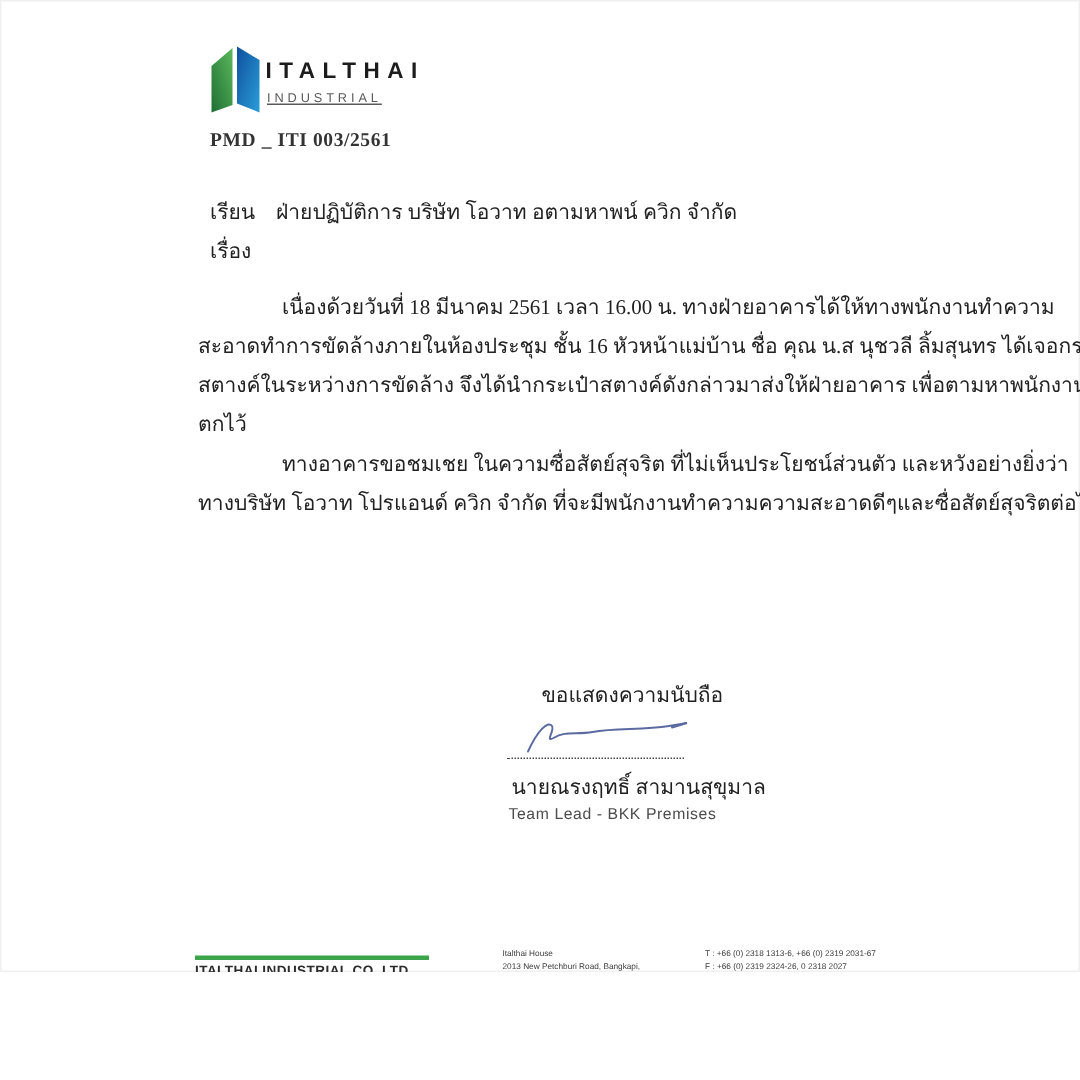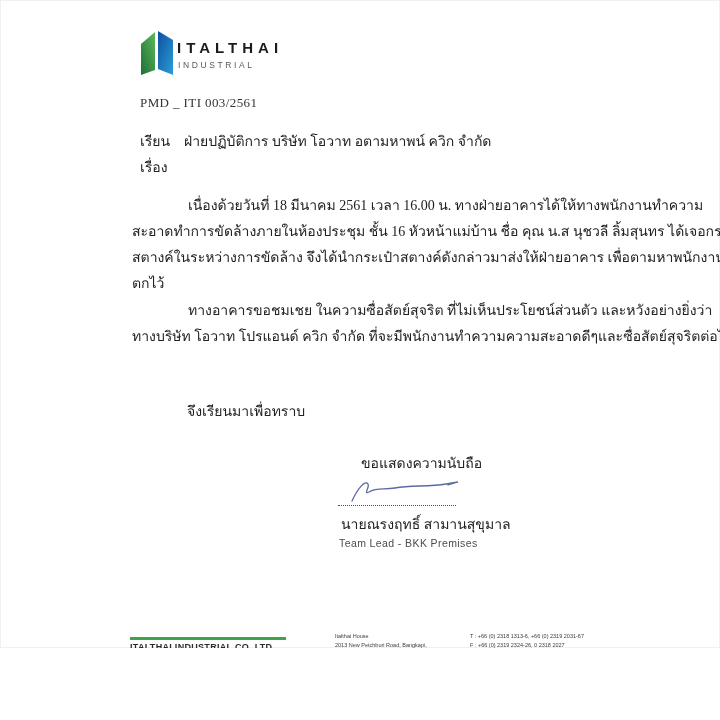--- a/index.html
+++ b/index.html
@@ -45,41 +45,40 @@
         <linearGradient id="lg-blue" x1="0" y1="0" x2="1" y2="1">
           <stop offset="0" stop-color="#0f4f9e"></stop>
             <stop offset="1" stop-color="#2a9fd8"></stop>
         </linearGradient>
       </defs>
       <polygon points="2,15 16,3 16,41 2,46" fill="url(#lg-green)"></polygon>
       <polygon points="19,2 34,11 34,46 19,40" fill="url(#lg-blue)"></polygon>
     </svg>
   </div>
   <div class="abs brand" style="left:177px;top:39px;">ITALTHAI</div>
-  <div class="abs brand-sub" style="left:178px;top:60px;">INDUSTRIAL</div>
+  <div class="abs brand-sub" style="left:178px;top:60px;text-decoration:underline;">INDUSTRIAL</div>
 
-  <div class="abs ref" style="left:140px;top:95px;">PMD _ ITI 003/2561</div>
+  <div class="abs ref" style="left:140px;top:85px;font-weight:bold;">PMD _ ITI 003/2561</div>
 
   <div class="abs ln" style="left:140px;top:130px;">เรียน</div>
   <div class="abs ln" style="left:184px;top:130px;">ฝ่ายปฏิบัติการ บริษัท โอวาท อตามหาพน์ ควิก จำกัด</div>
   <div class="abs ln" style="left:140px;top:156px;">เรื่อง</div>
 
   <div class="abs para" style="left:132px;top:193px;">
     <div class="indent">เนื่องด้วยวันที่ 18 มีนาคม 2561 เวลา 16.00 น.  ทางฝ่ายอาคารได้ให้ทางพนักงานทำความ</div>
     <div>สะอาดทำการขัดล้างภายในห้องประชุม ชั้น 16 หัวหน้าแม่บ้าน ชื่อ คุณ น.ส นุชวลี  ลิ้มสุนทร ได้เจอกระเป๋า</div>
     <div>สตางค์ในระหว่างการขัดล้าง จึงได้นำกระเป๋าสตางค์ดังกล่าวมาส่งให้ฝ่ายอาคาร เพื่อตามหาพนักงานที่ได้ ทำ</div>
     <div>ตกไว้</div>
   </div>
 
   <div class="abs para" style="left:132px;top:298px;">
     <div class="indent">ทางอาคารขอชมเชย ในความซื่อสัตย์สุจริต ที่ไม่เห็นประโยชน์ส่วนตัว และหวังอย่างยิ่งว่า</div>
     <div>ทางบริษัท โอวาท โปรแอนด์ ควิก จำกัด ที่จะมีพนักงานทำความความสะอาดดีๆและซื่อสัตย์สุจริตต่อไป</div>
   </div>
 
-  <div class="abs ln" style="left:187px;top:400px;">จึงเรียนมาเพื่อทราบ</div>
 
   <div class="abs ln" style="left:361px;top:452px;font-family:Liberation Mono, monospace;">ขอแสดงความนับถือ</div>
 
   <div class="abs" style="left:348px;top:474px;">
     <svg width="122" height="32" viewBox="0 0 122 32">
       <path d="M4,27 C10,14 17,6 20,10 C22,13 15,21 21,18 C29,13 36,16 47,14 C63,11 80,13 98,10 L110,8 L100,11" fill="none" stroke="#5b6aa0" stroke-width="1.3" stroke-linecap="round"></path>
     </svg>
   </div>
   <div class="abs dotline" style="left:338px;top:504px;"></div>
 

